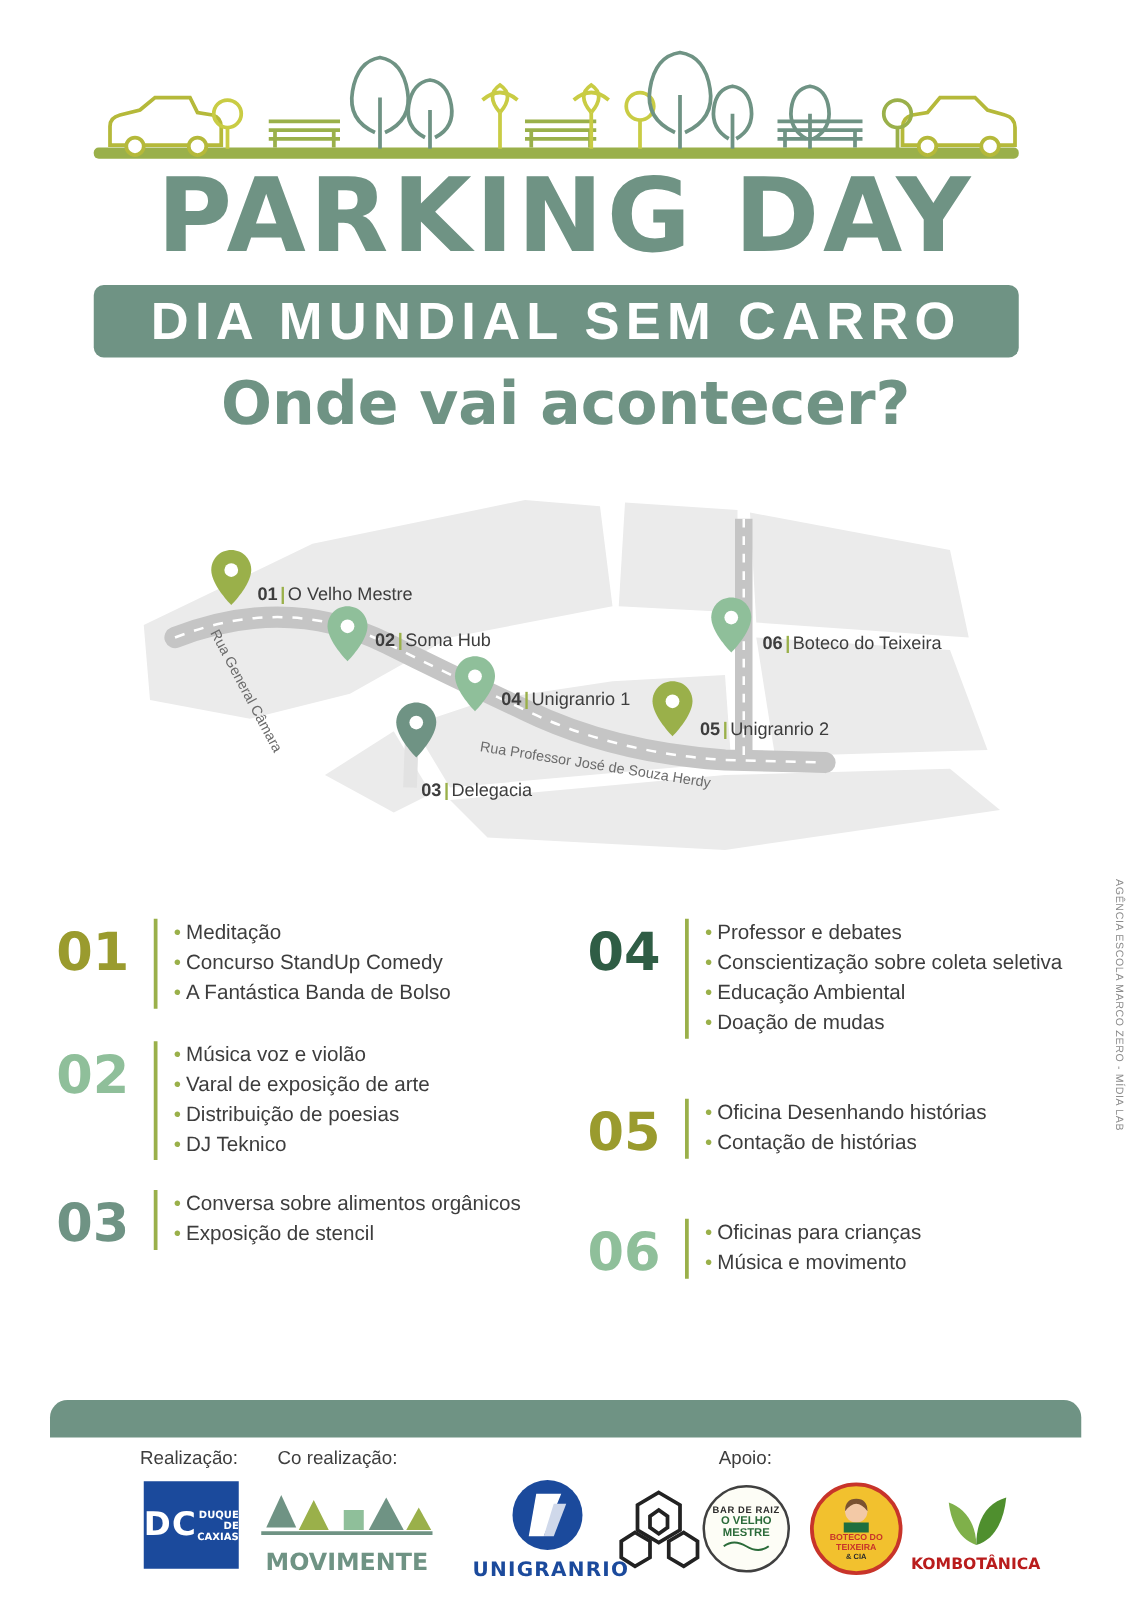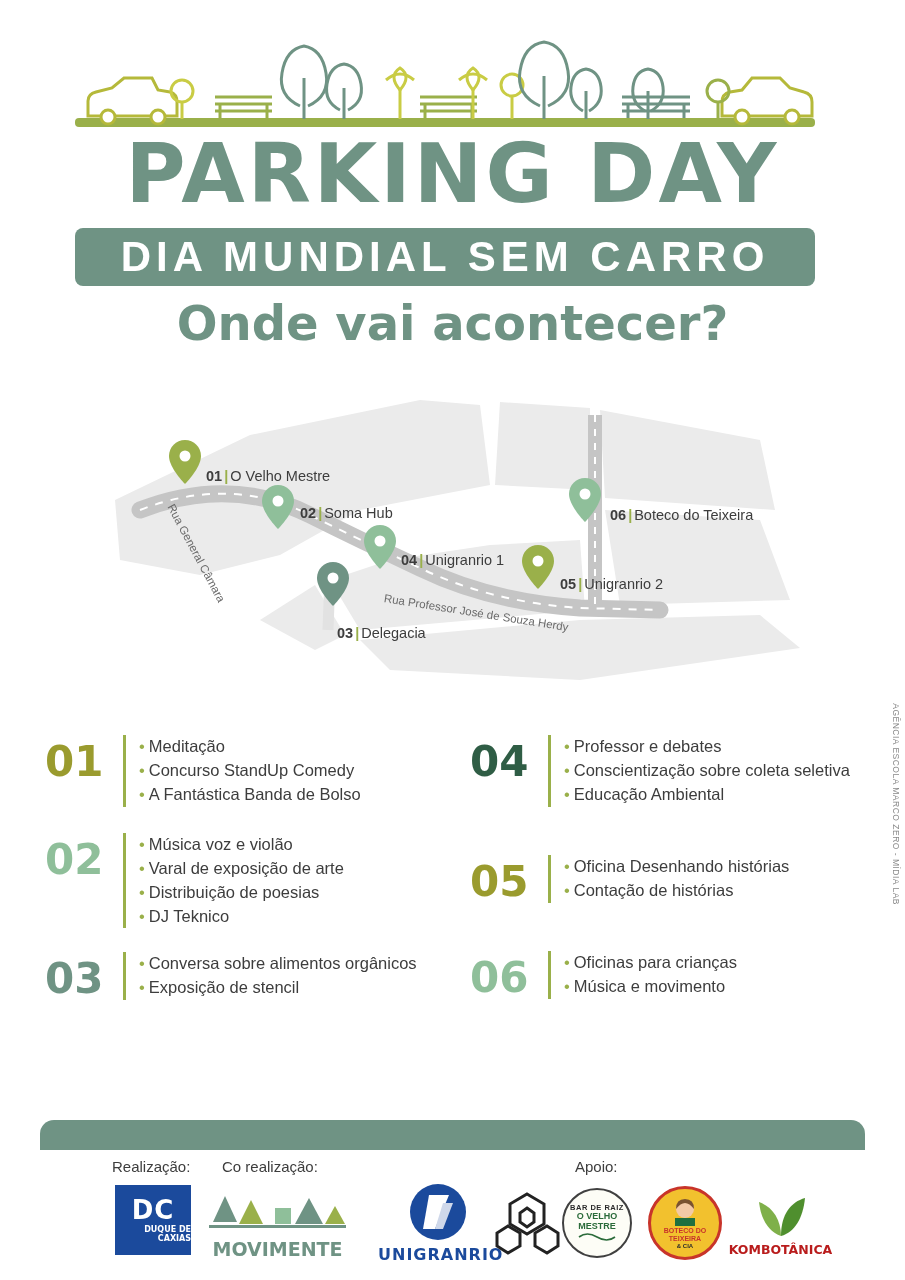--- a/index.html
+++ b/index.html
@@ -89,21 +89,21 @@
   .footer-bar {
     position:absolute; left:40px; top:1120px; width:825px; height:30px;
     background:#6f9384; border-radius:14px 14px 0 0;
   }
   .footer { position:absolute; left:0; top:1150px; width:905px; height:130px; }
   .flabel { position:absolute; font-size:15px; color:#3d3d3d; font-family:"Liberation Sans", sans-serif;}
   .logo { position:absolute; }
 
   .dc-logo {
     width:76px; height:70px; background:#1b4a9c; color:#fff;
-    display:flex; flex-direction:column; align-items:center; justify-content:center;
+    display:flex; flex-direction:row; align-items:center; justify-content:center;
     font-family:"DejaVu Sans", sans-serif;
   }
   .dc-logo .dc-big { font-size:26px; font-weight:bold; line-height:1; letter-spacing:1px;}
   .dc-logo .dc-small { font-size:8px; line-height:1.1; margin-top:3px; text-align:right; font-weight:bold;}
   .movi { font-family:"DejaVu Sans", sans-serif; font-weight:bold; font-size:19px; }
   .uni-text { font-family:"DejaVu Sans", sans-serif; font-weight:bold; font-size:16px; color:#1b4a9c; letter-spacing:1px;}
   .circ-badge {
     border-radius:50%; display:flex; align-items:center; justify-content:center;
     text-align:center; font-weight:bold; font-family:"Liberation Sans", sans-serif;
   }
@@ -310,20 +310,21 @@
 
     <div class="col col-right">
 
       <div class="group" style="margin-bottom:48px;">
         <div class="gnum" style="color:#2f5d45">04</div>
         <div class="gbar"></div>
         <ul class="gitems">
           <li><span class="bullet">•</span><span>Professor e debates</span></li>
           <li><span class="bullet">•</span><span>Conscientização sobre coleta  seletiva</span></li>
           <li><span class="bullet">•</span><span>Educação Ambiental</span></li>
+          <li><span class="bullet">•</span><span>Doação de mudas</span></li>
         </ul>
       </div>
 
       <div class="group" style="margin-bottom:48px;">
         <div class="gnum" style="color:#9a9b2e">05</div>
         <div class="gbar"></div>
         <ul class="gitems">
           <li><span class="bullet">•</span><span>Oficina Desenhando histórias</span></li>
           <li><span class="bullet">•</span><span>Contação de histórias</span></li>
         </ul>

